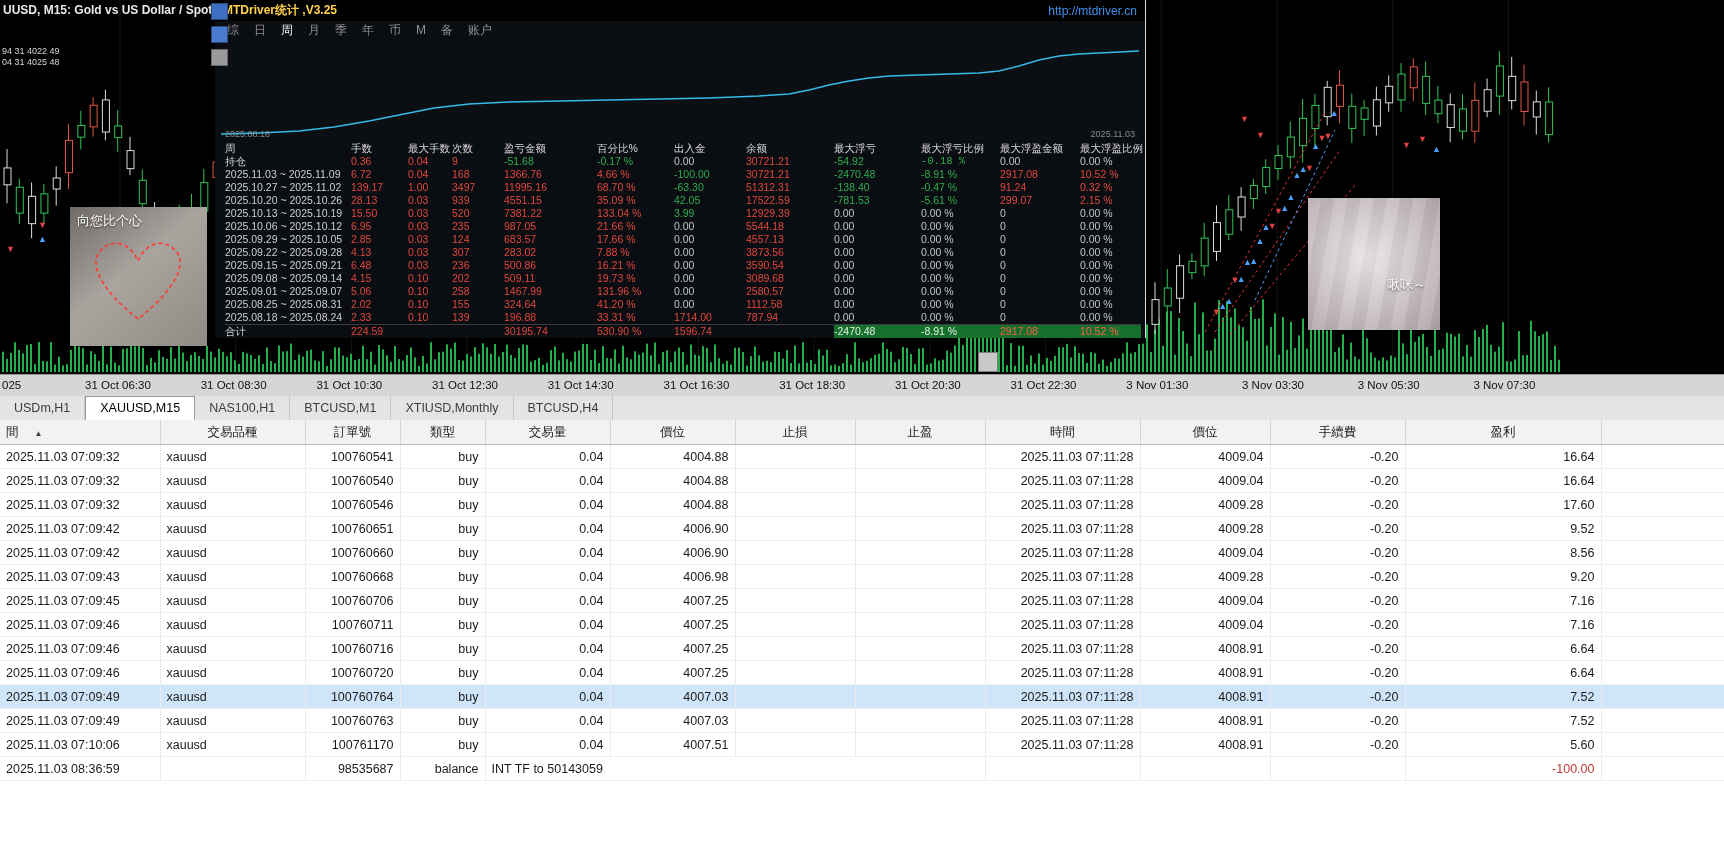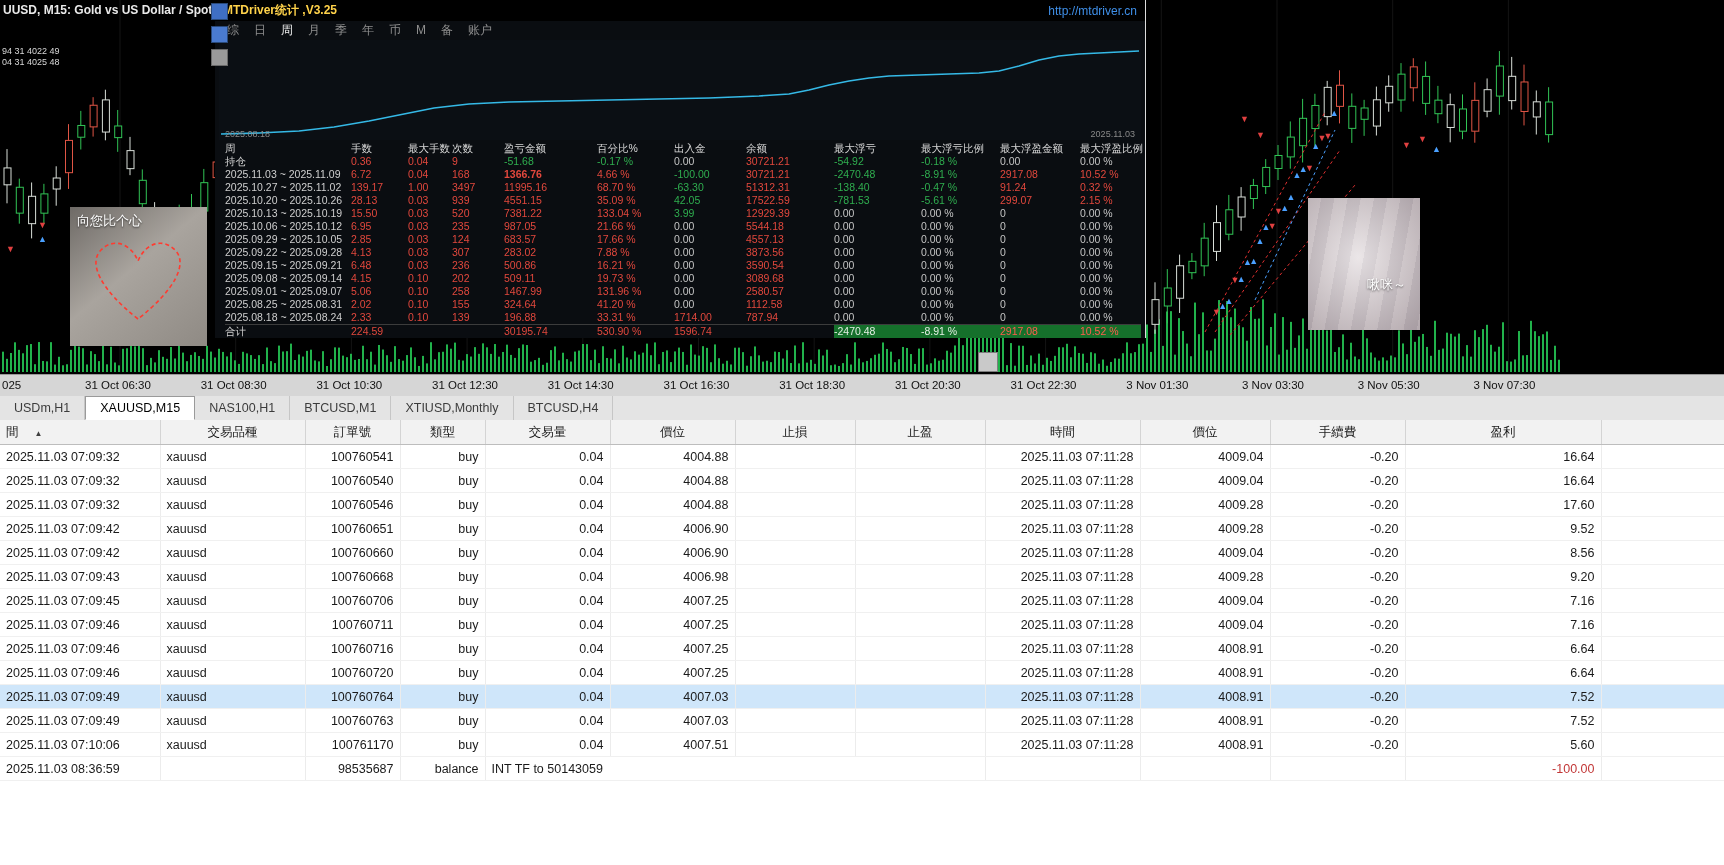--- a/index.html
+++ b/index.html
@@ -6,21 +6,21 @@
   .screen{position:relative;width:1724px;height:865px;overflow:hidden;background:#fff;}
 
   
   .chart-area{position:absolute;left:0;top:0;width:1724px;height:374px;background:#000;overflow:hidden;}
   .bgchart{position:absolute;left:0;top:0;}
   .chart-title{position:absolute;left:3px;top:3px;color:#e9e9e9;font-size:12px;font-weight:bold;z-index:2;white-space:nowrap;}
   .price-readout{position:absolute;left:2px;top:46px;color:#d8d8d8;font-size:9px;line-height:11px;z-index:2;white-space:pre-line;}
   .photo{position:absolute;z-index:3;overflow:hidden;}
   .photo-left{left:70px;top:207px;width:137px;height:139px;background:linear-gradient(140deg,#6e6a66 0%,#a9a49e 45%,#8f8a84 100%);}
   .photo-left .cap{position:absolute;left:7px;top:5px;color:#fff;font-size:13px;text-shadow:0 1px 2px rgba(0,0,0,.7);}
-  .photo-right{left:1308px;top:198px;width:112px;height:132px;background:repeating-linear-gradient(100deg,#d3c8cc 0 13px,#beb3b9 13px 26px);}
+  .photo-right{left:1308px;top:198px;width:132px;height:132px;background:repeating-linear-gradient(100deg,#d3c8cc 0 13px,#beb3b9 13px 26px);}
   .photo-right::after{content:"";position:absolute;inset:0;background:radial-gradient(ellipse at 45% 45%,rgba(255,255,255,.55),rgba(120,110,115,.35));}
   .photo-right .cap{position:absolute;right:14px;top:78px;color:#fff;font-size:13px;z-index:2;text-shadow:0 1px 2px rgba(0,0,0,.6);}
   .scroll-thumb{position:absolute;left:978px;top:352px;width:18px;height:18px;background:#c9c9c9;border:1px solid #7e7e7e;z-index:3;}
 
   
   .mtpanel{position:absolute;left:215px;top:0;width:930px;height:338px;background:#0a0d11;border-right:1px solid #dcdcdc;z-index:5;}
   .mtpanel-title{height:21px;background:#000;display:flex;justify-content:space-between;align-items:center;padding:0 8px;}
   .ptitle{color:#ffd24a;font-size:12px;font-weight:bold;}
   .plink{color:#3f8fe8;font-size:12px;text-decoration:none;}
   .mtpanel-menu{height:18px;display:flex;gap:15px;align-items:center;padding-left:12px;font-size:12px;color:#8f8f8f;}
@@ -676,30 +676,30 @@
           <div class="stats-row">
             <span class="c0">持仓</span>
             <span style="color: rgb(226, 72, 61);">0.36</span>
             <span style="color: rgb(226, 72, 61);">0.04</span>
             <span style="color: rgb(226, 72, 61);">9</span>
             <span style="color: rgb(47, 174, 79);">-51.68</span>
             <span style="color: rgb(47, 174, 79);">-0.17 %</span>
             <span style="color: rgb(196, 196, 196);">0.00</span>
             <span style="color: rgb(226, 72, 61);">30721.21</span>
             <span style="color: rgb(47, 174, 79);">-54.92</span>
-            <span style="color: rgb(47, 174, 79);">-0.18 %</span>
+            <span style="color: rgb(47, 174, 79); font-family: Liberation Mono, monospace;">-0.18 %</span>
             <span style="color: rgb(196, 196, 196);">0.00</span>
             <span style="color: rgb(196, 196, 196);">0.00 %</span>
           </div>
           <div class="stats-row">
             <span class="c0">2025.11.03 ~ 2025.11.09</span>
             <span style="color: rgb(226, 72, 61);">6.72</span>
             <span style="color: rgb(226, 72, 61);">0.04</span>
             <span style="color: rgb(226, 72, 61);">168</span>
-            <span style="color: rgb(226, 72, 61); font-weight: bold;">1366.76</span>
+            <span style="color: rgb(226, 72, 61);">1366.76</span>
             <span style="color: rgb(226, 72, 61);">4.66 %</span>
             <span style="color: rgb(47, 174, 79);">-100.00</span>
             <span style="color: rgb(226, 72, 61);">30721.21</span>
             <span style="color: rgb(47, 174, 79);">-2470.48</span>
             <span style="color: rgb(47, 174, 79);">-8.91 %</span>
             <span style="color: rgb(226, 72, 61);">2917.08</span>
             <span style="color: rgb(226, 72, 61);">10.52 %</span>
           </div>
           <div class="stats-row">
             <span class="c0">2025.10.27 ~ 2025.11.02</span>

